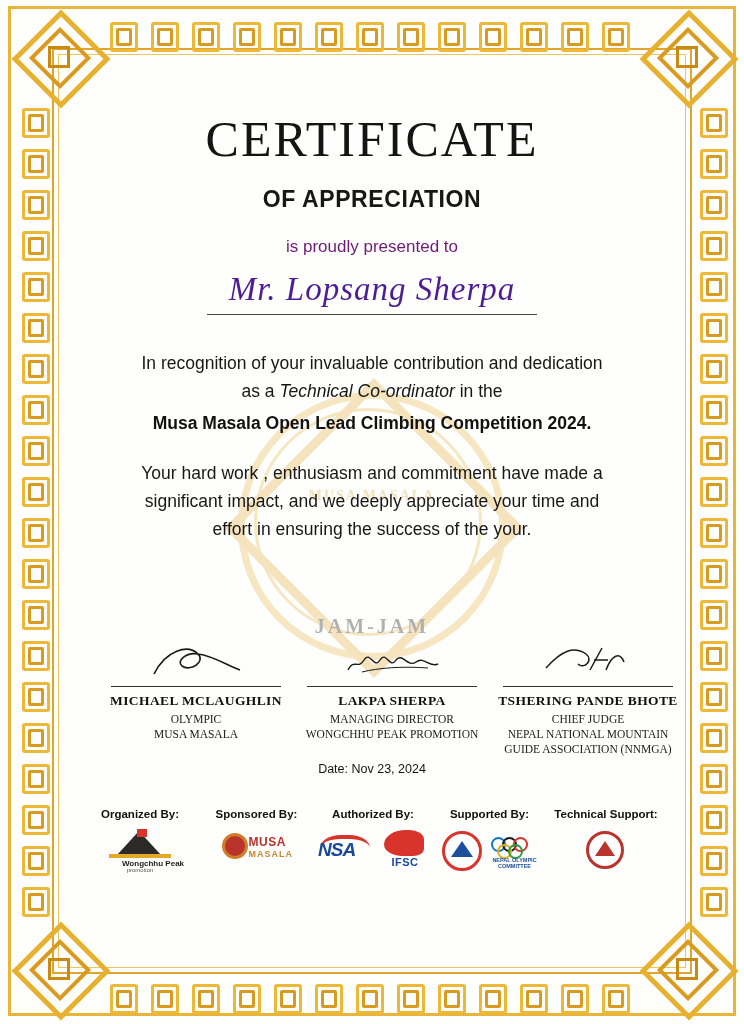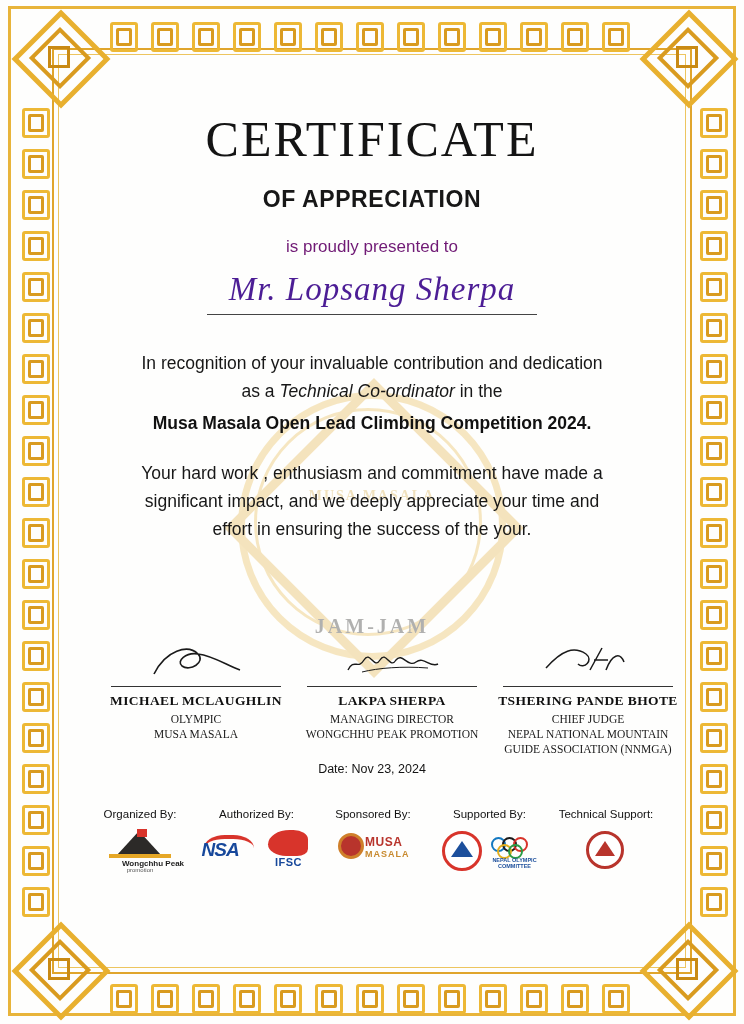--- a/index.html
+++ b/index.html
@@ -282,21 +282,21 @@
     display: flex;
     justify-content: space-between;
     z-index: 5;
   }
   .partner {
     text-align: center;
     width: 112px;
   }
   .partner-label {
     font-size: 11.5px;
-    font-weight: normal;
+    font-weight: bold;
     color: #111;
     white-space: nowrap;
   }
   .partner-logos {
     margin-top: 8px;
     height: 46px;
     display: flex;
     align-items: center;
     justify-content: center;
     gap: 6px;
@@ -607,40 +607,40 @@
           <div class="mtn"></div>
             <div class="flag"></div>
             <div class="bar"></div>
           <div class="t1">Wongchhu Peak</div>
           <div class="t2">promotion</div>
         </div>
       </div>
     </div>
 
     <div class="partner">
+      <div class="partner-label">Sponsored By:</div>
+      <div class="partner-logos">
+        <div class="logo-musa">
+          <div class="disc"></div>
+          <div class="m1">MUSA</div>
+          <div class="m2">MASALA</div>
+        </div>
+      </div>
+    </div>
+
+    <div class="partner">
       <div class="partner-label">Authorized By:</div>
       <div class="partner-logos">
         <div class="logo-nsa">
           <div class="swoosh"></div>
           <div class="n">NSA</div>
         </div>
         <div class="logo-ifsc">
           <div class="blob"></div>
           <div class="txt">IFSC</div>
-        </div>
-      </div>
-    </div>
-
-    <div class="partner">
-      <div class="partner-label">Sponsored By:</div>
-      <div class="partner-logos">
-        <div class="logo-musa">
-          <div class="disc"></div>
-          <div class="m1">MUSA</div>
-          <div class="m2">MASALA</div>
         </div>
       </div>
     </div>
 
     <div class="partner">
       <div class="partner-label">Supported By:</div>
       <div class="partner-logos">
         <div class="logo-nnmga">
           <div class="ring"></div>
             <div class="peak"></div>

